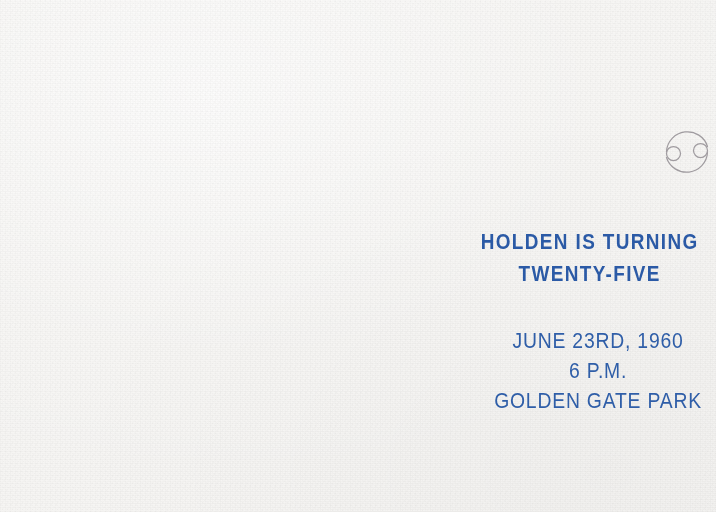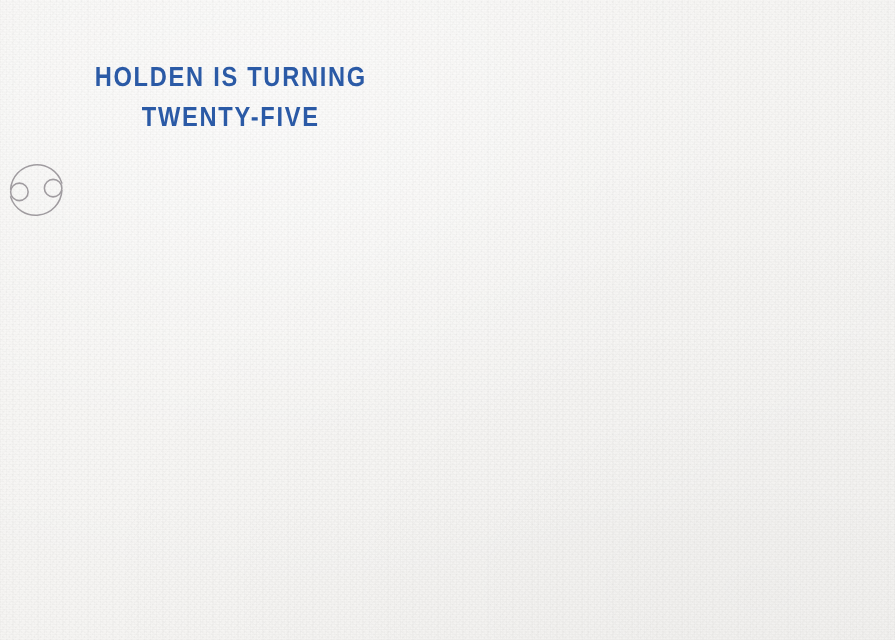--- a/index.html
+++ b/index.html
@@ -53,22 +53,22 @@
         rgba(255,255,255,0.75) 0%, rgba(255,255,255,0.12) 45%, rgba(0,0,0,0.00) 75%),
       radial-gradient(ellipse 130% 120% at 85% 92%,
         rgba(0,0,0,0.022) 0%, rgba(0,0,0,0.000) 60%);
   }
 
   #card-content {
     position: relative;
     z-index: 2;
     width: 100%;
     display: flex;
-    flex-direction: row;
-    align-items: flex-start;
+    flex-direction: column;
+    align-items: flex-end;
   }
 
   
   #zodiac-emblem {
     margin-top: 124px;
     width: 58px;
     height: 56px;
     display: block;
   }
   #zodiac-emblem svg {
@@ -131,15 +131,20 @@
 
         <circle cx="42.5" cy="26.5" r="7"></circle>
       </svg>
     </div>
 
     <div id="headline-block">
       <div class="headline-line">HOLDEN IS TURNING</div>
       <div class="headline-line">TWENTY-FIVE</div>
     </div>
 
+    <div id="details-block">
+      <div class="detail-line">JUNE 23RD, 1960</div>
+      <div class="detail-line">6 P.M.</div>
+      <div class="detail-line">GOLDEN GATE PARK</div>
+    </div>
 
   </div>
 </div>
 
 </body></html>

